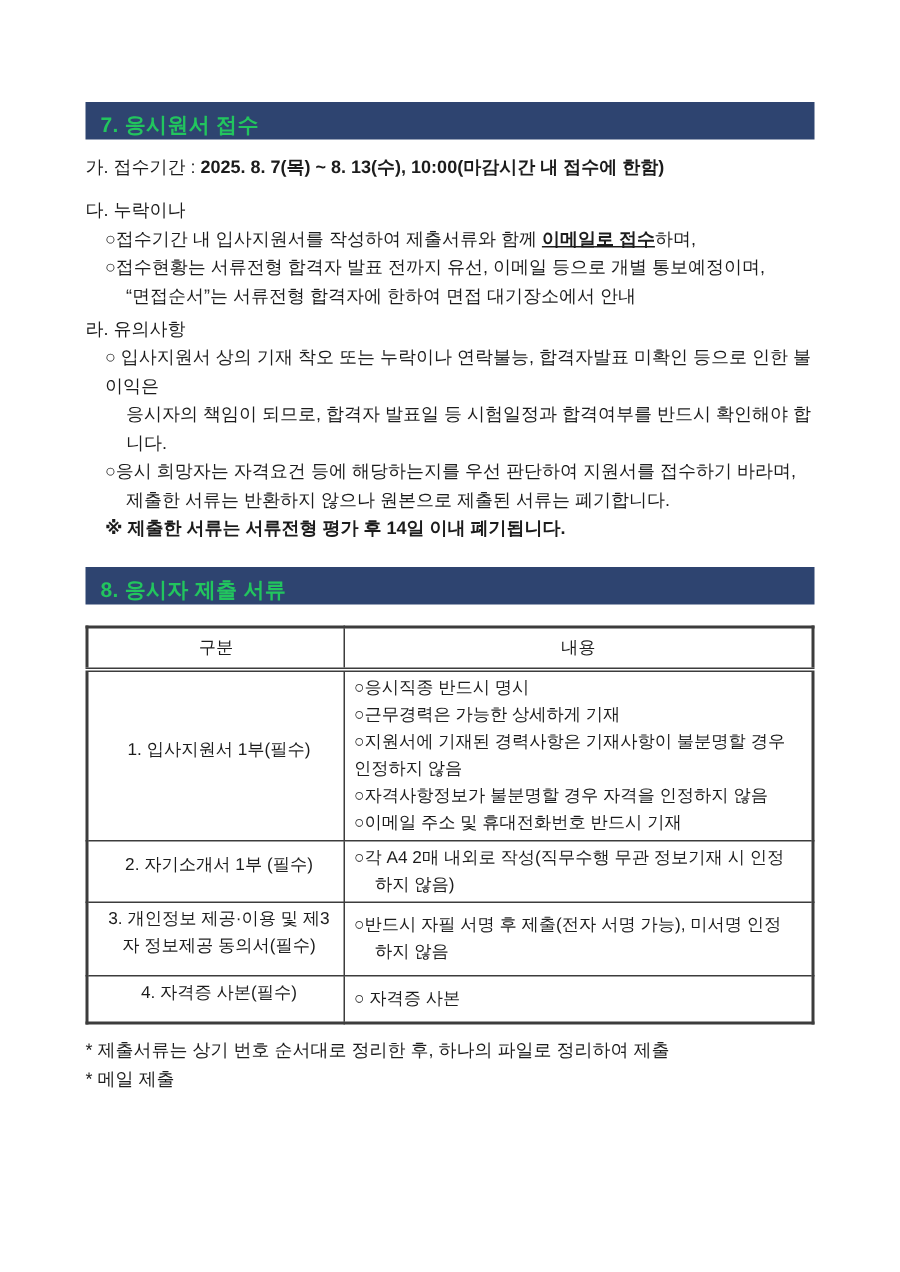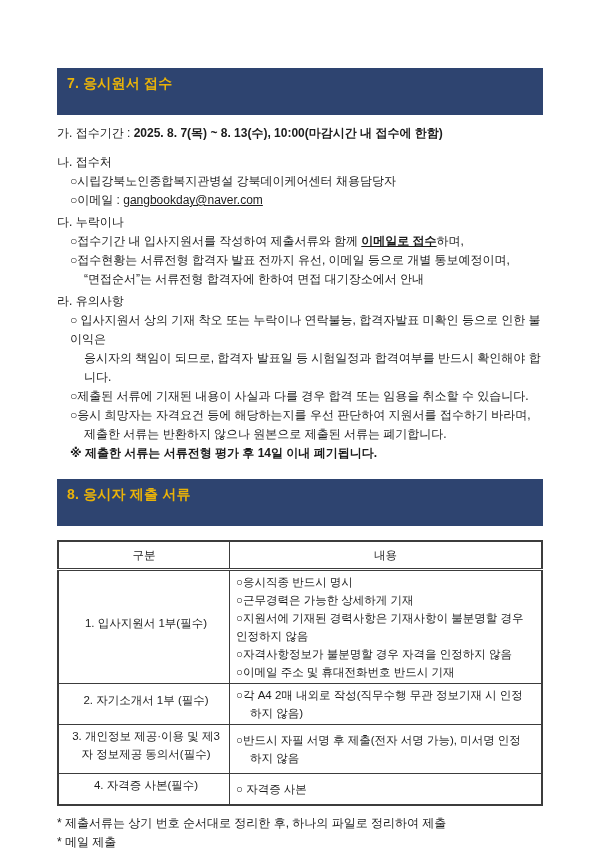--- a/index.html
+++ b/index.html
@@ -11,25 +11,25 @@
     background: #ffffff;
     padding: 68px 57px 0 57px;
     font-family: "Liberation Sans", "DejaVu Sans", sans-serif;
     font-size: 12px;
     line-height: 19px;
     color: #1c1c1c;
     overflow: hidden;
   }
   .section-bar {
     background: #2e4470;
-    color: #eab308;
+    color: #22c55e;
     font-weight: bold;
     font-size: 14px;
     line-height: 20px;
-    padding: 5px 10px 22px 10px;
+    padding: 5px 10px 0 10px;
     margin-bottom: 9px;
     letter-spacing: 0.2px;
   }
   .line { white-space: normal; }
   .indent1 { padding-left: 13px; }
   .indent2 { padding-left: 27px; }
   .bold { font-weight: bold; }
   .em-underline { font-weight: bold; text-decoration: underline; }
   .email-link { color: #1c1c1c; text-decoration: underline; cursor: pointer; }
   .block { margin-top: 3px; }
@@ -62,42 +62,34 @@
 <div class="page">
 
   <div class="section-bar">
     <span>7. 응시원서 접수</span>
   </div>
 
   <div class="line period-line">
     <span>가. 접수기간 : </span><span class="bold">2025. 8. 7(목) ~ 8. 13(수), 10:00(마감시간 내 접수에 한함)</span>
   </div>
 
-  <div class="block">
-    <div class="line">나. 접수처</div>
-    <div class="line indent1">○시립강북노인종합복지관병설 강북데이케어센터 채용담당자</div>
-    <div class="line indent1">
-      <span>○이메일 : </span><a class="email-link">gangbookday@naver.com</a>
-    </div>
-  </div>
 
   <div class="block">
     <div class="line">다. 누락이나</div>
     <div class="line indent1">
       <span>○접수기간 내 입사지원서를 작성하여 제출서류와 함께 </span><span class="em-underline">이메일로 접수</span><span>하며,</span>
     </div>
     <div class="line indent1">○접수현황는 서류전형 합격자 발표 전까지 유선, 이메일 등으로 개별 통보예정이며,</div>
     <div class="line indent2">“면접순서”는 서류전형 합격자에 한하여 면접 대기장소에서 안내</div>
   </div>
 
   <div class="block">
     <div class="line">라. 유의사항</div>
     <div class="line indent1">○ 입사지원서 상의 기재 착오 또는 누락이나 연락불능, 합격자발표 미확인 등으로 인한 불이익은</div>
     <div class="line indent2">응시자의 책임이 되므로, 합격자 발표일 등 시험일정과 합격여부를 반드시 확인해야 합니다.</div>
-    <div class="line indent1">○제출된 서류에 기재된 내용이 사실과 다를 경우 합격 또는 임용을 취소할 수 있습니다.</div>
     <div class="line indent1">○응시 희망자는 자격요건 등에 해당하는지를 우선 판단하여 지원서를 접수하기 바라며,</div>
     <div class="line indent2">제출한 서류는 반환하지 않으나 원본으로 제출된 서류는 폐기합니다.</div>
     <div class="line indent1 bold">※ 제출한 서류는 서류전형 평가 후 14일 이내 폐기됩니다.</div>
   </div>
 
   <div class="section8">
     <div class="section-bar">
       <span>8. 응시자 제출 서류</span>
     </div>
 

